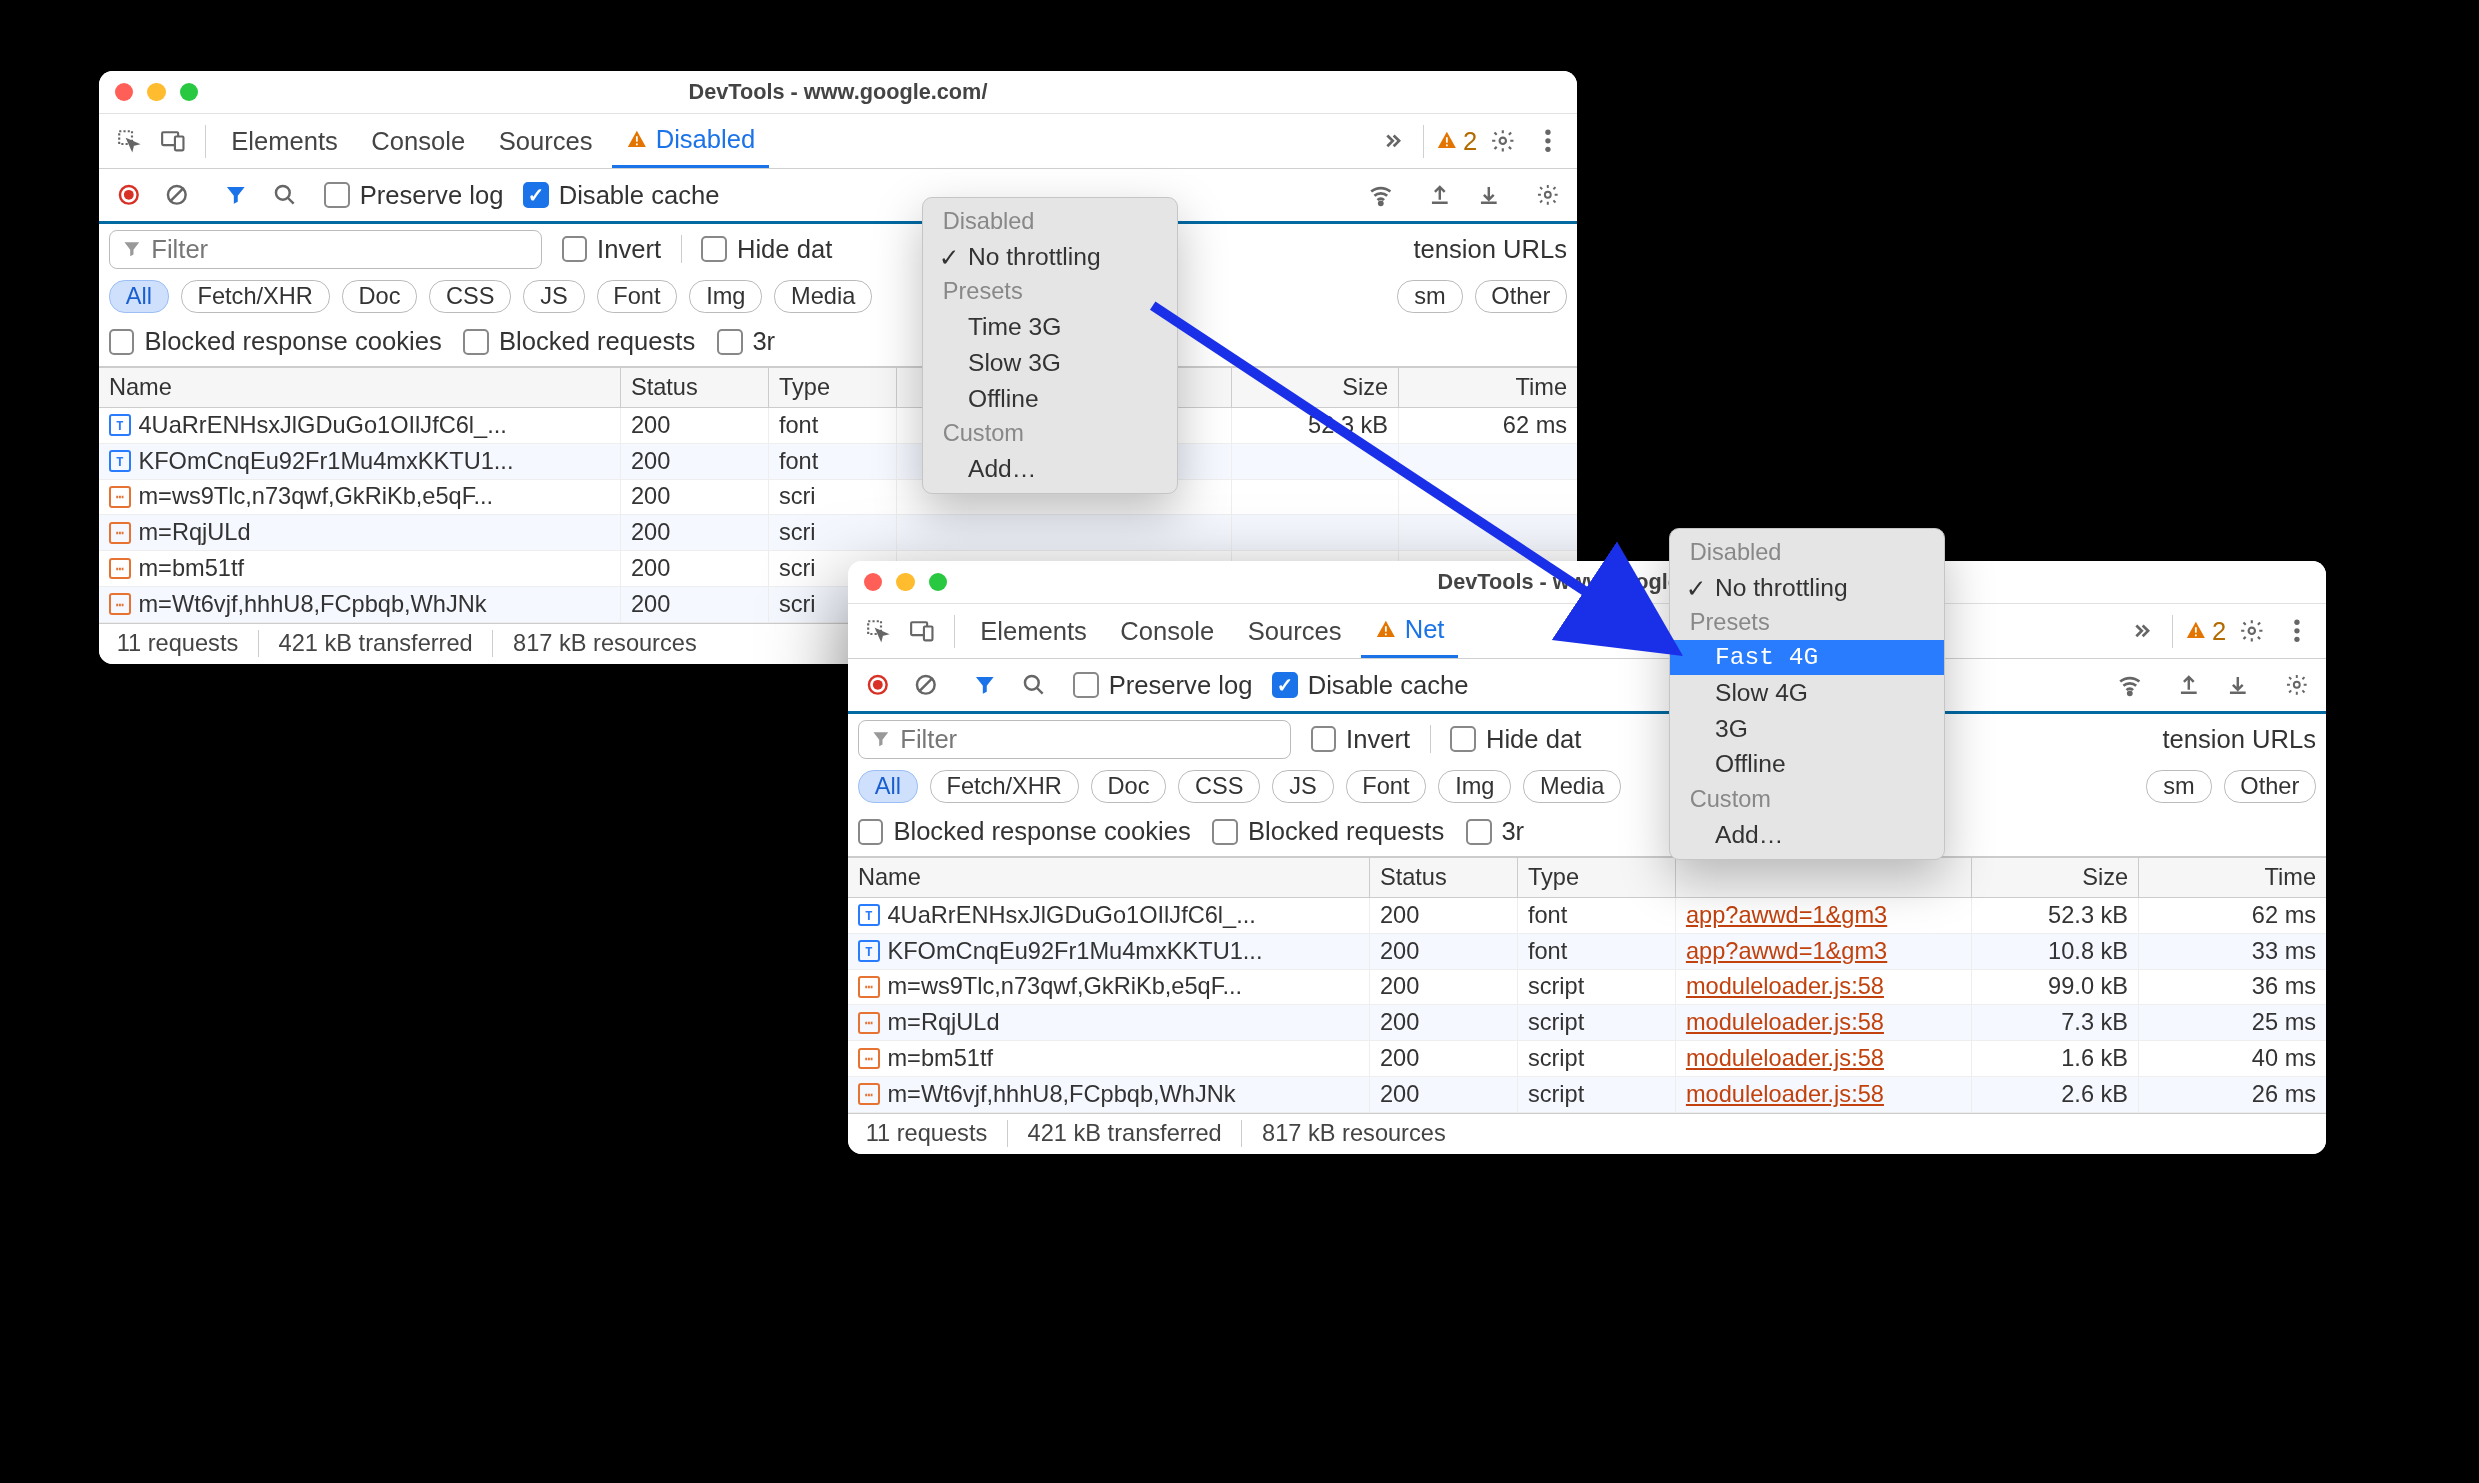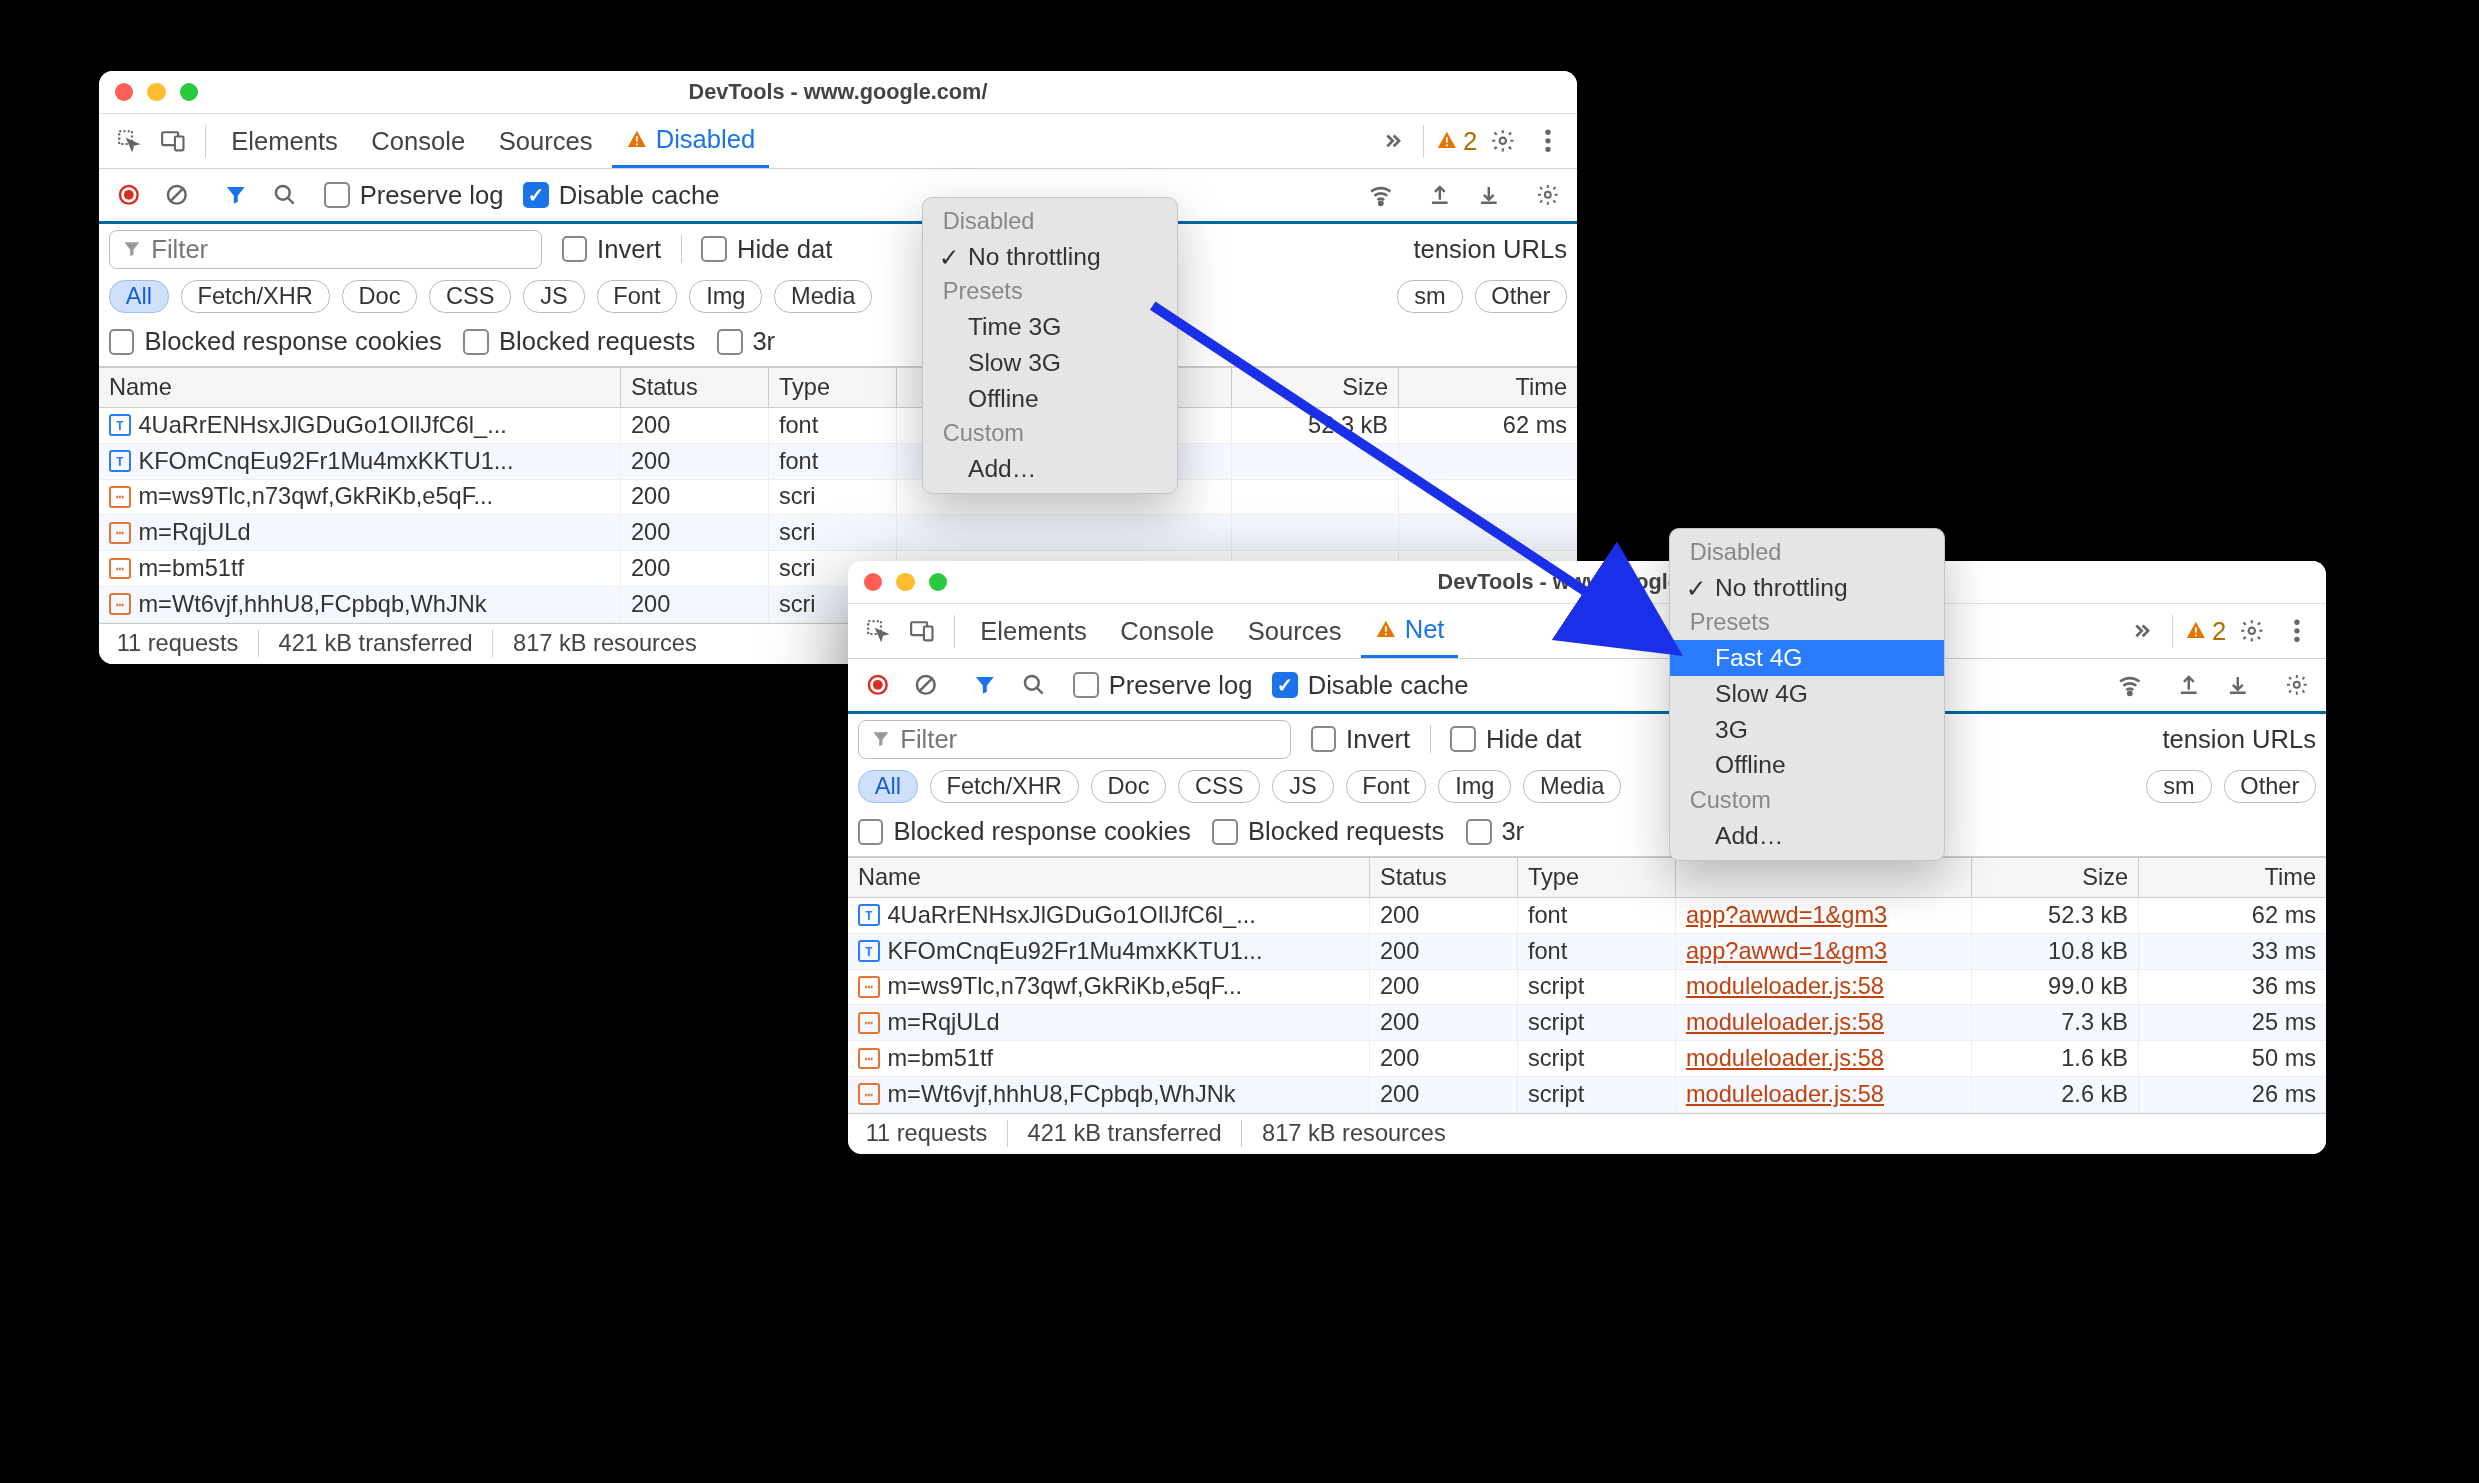--- a/index.html
+++ b/index.html
@@ -69,21 +69,21 @@
     border: 1px solid #c5c5c5;
     border-radius: 9.9px;
     box-shadow: 0 19.7px 49px rgba(0,0,0,0.25);
     padding: 5.9px 0;
     min-width: 256px;
     z-index: 100;
   }
   .menu .mh { padding: 3.9px 19.7px; color: #888; font-size: 23.6px; }
   .menu .mi { padding: 3.9px 19.7px 3.9px 45px; cursor: pointer; font-size: 24.6px; position: relative; }
   .menu .mi .check { position: absolute; left: 15.8px; }
-  .menu .mi.highlight { background: #2a7cff; color: #fff; }
+  .menu .mi.highlight { background: #2a7cff; color: #fff; font-family: Liberation Mono, monospace; }
   .filetype { width: 21.7px; height: 21.7px; border: 2px solid; border-radius: 3px; display: inline-flex; align-items: center; justify-content: center; font-size: 12.8px; font-weight: bold; font-family: monospace; }
   .ft-font { border-color: #2a7cff; color: #2a7cff; }
   .ft-script { border-color: #e77333; color: #e77333; }
   svg { display: block; }
   .arrow {
     position: absolute;
     z-index: 200;
     pointer-events: none;
   }
 </style>
@@ -606,21 +606,21 @@
     <div class="td" style="width:522px">
           <span class="filetype ft-script">⋯</span>
           <span>m=bm51tf</span>
         </div>
     <div class="td" style="width:148px">200</div>
     <div class="td" style="width:158px">script</div>
     <div class="td" style="width:296px">
           <span class="link">moduleloader.js:58</span>
         </div>
     <div class="td r" style="width:167px">1.6 kB</div>
-    <div class="td r" style="flex:1;border-right:none">50 ms</div>
+    <div class="td r" style="flex:1;border-right:none">40 ms</div>
   </div>
   <div class="tr" style="background:#f5f8ff">
     <div class="td" style="width:522px">
           <span class="filetype ft-script">⋯</span>
           <span>m=Wt6vjf,hhhU8,FCpbqb,WhJNk</span>
         </div>
     <div class="td" style="width:148px">200</div>
     <div class="td" style="width:158px">script</div>
     <div class="td" style="width:296px">
           <span class="link">moduleloader.js:58</span>

